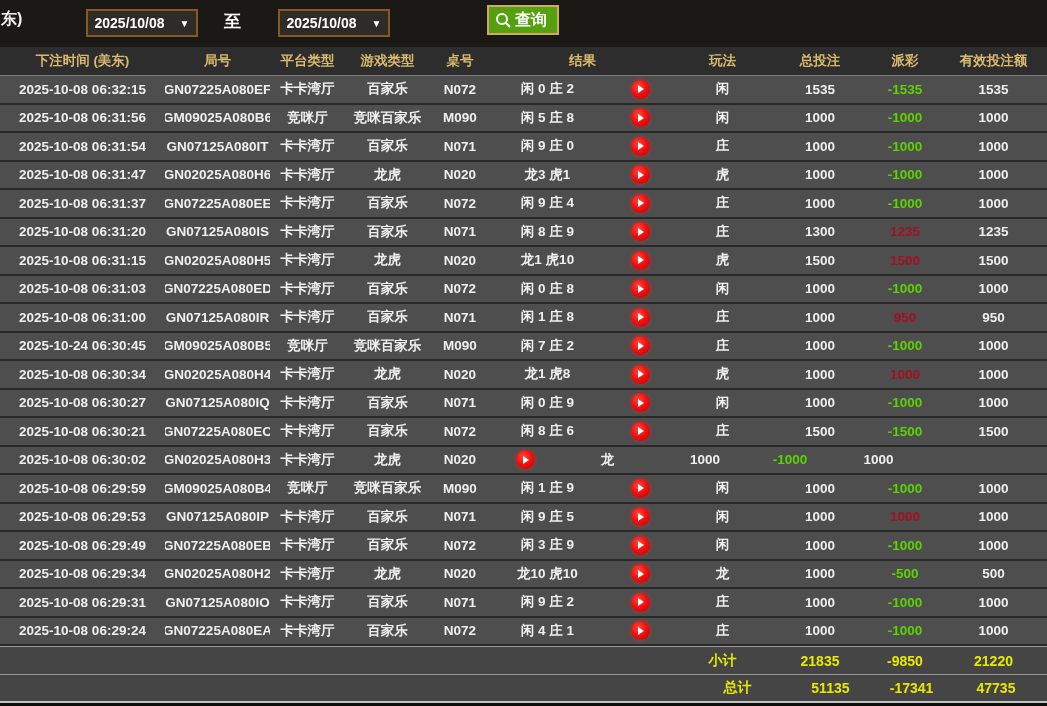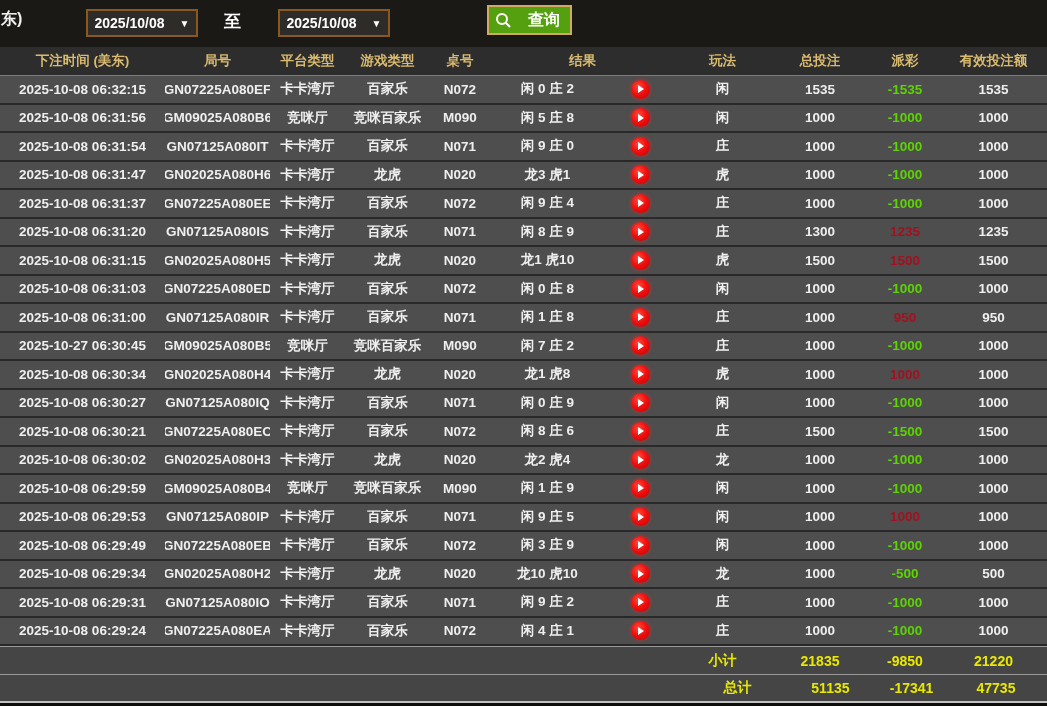--- a/index.html
+++ b/index.html
@@ -17,21 +17,21 @@
     font-weight:bold; font-size:14px; display:flex; align-items:center;
     justify-content:center; gap:15px; cursor:pointer; }
   .date-select .caret { font-size:10px; color:#ffffff; }
   #date-from { left:86px; }
   #date-to { left:278px; }
   .to-label { position:absolute; left:224px; top:10px; color:#ffffff;
     font-weight:bold; font-size:17px; }
   .query-btn { position:absolute; left:487px; top:5px; height:30px;
     padding:0 10px 0 6px; background:#55a00f; border:2px solid #d2a964;
     color:#ffffff; font-weight:bold; font-size:16px; display:flex;
-    align-items:center; gap:16px; cursor:pointer; }
+    align-items:center; gap:3px; cursor:pointer; }
   .query-btn svg { display:block; }
 
   
   .grid { position:absolute; top:47px; left:0; width:1047px; }
   .tr { display:flex; width:1047px; }
   .td, .th { display:flex; align-items:center; justify-content:center;
     font-weight:bold; white-space:nowrap; overflow:hidden; }
 
   .thead { height:29px; background:#2d2d2d; border-bottom:1px solid #7d7d7d; }
   .th { color:#d9ba6e; font-size:13.5px; }
@@ -270,21 +270,21 @@
           <span class="play-tri"></span>
         </span>
       </div>
       <div class="td c-play">庄</div>
       <div class="td c-total">1000</div>
       <div class="td c-payout pos">950</div>
       <div class="td c-valid">950</div>
     </div>
 
     <div class="tr">
-      <div class="td c-time">2025-10-27 06:30:45</div>
+      <div class="td c-time">2025-10-24 06:30:45</div>
       <div class="td c-round">GM09025A080B5</div>
       <div class="td c-platform">竞咪厅</div>
       <div class="td c-game">竞咪百家乐</div>
       <div class="td c-table">M090</div>
       <div class="td c-result">闲 7 庄 2</div>
       <div class="td c-icon">
         <span class="play-btn">
           <span class="play-tri"></span>
         </span>
       </div>
@@ -347,21 +347,20 @@
       <div class="td c-payout neg">-1500</div>
       <div class="td c-valid">1500</div>
     </div>
 
     <div class="tr">
       <div class="td c-time">2025-10-08 06:30:02</div>
       <div class="td c-round">GN02025A080H3</div>
       <div class="td c-platform">卡卡湾厅</div>
       <div class="td c-game">龙虎</div>
       <div class="td c-table">N020</div>
-      <div class="td c-result">龙2 虎4</div>
       <div class="td c-icon">
         <span class="play-btn">
           <span class="play-tri"></span>
         </span>
       </div>
       <div class="td c-play">龙</div>
       <div class="td c-total">1000</div>
       <div class="td c-payout neg">-1000</div>
       <div class="td c-valid">1000</div>
     </div>

